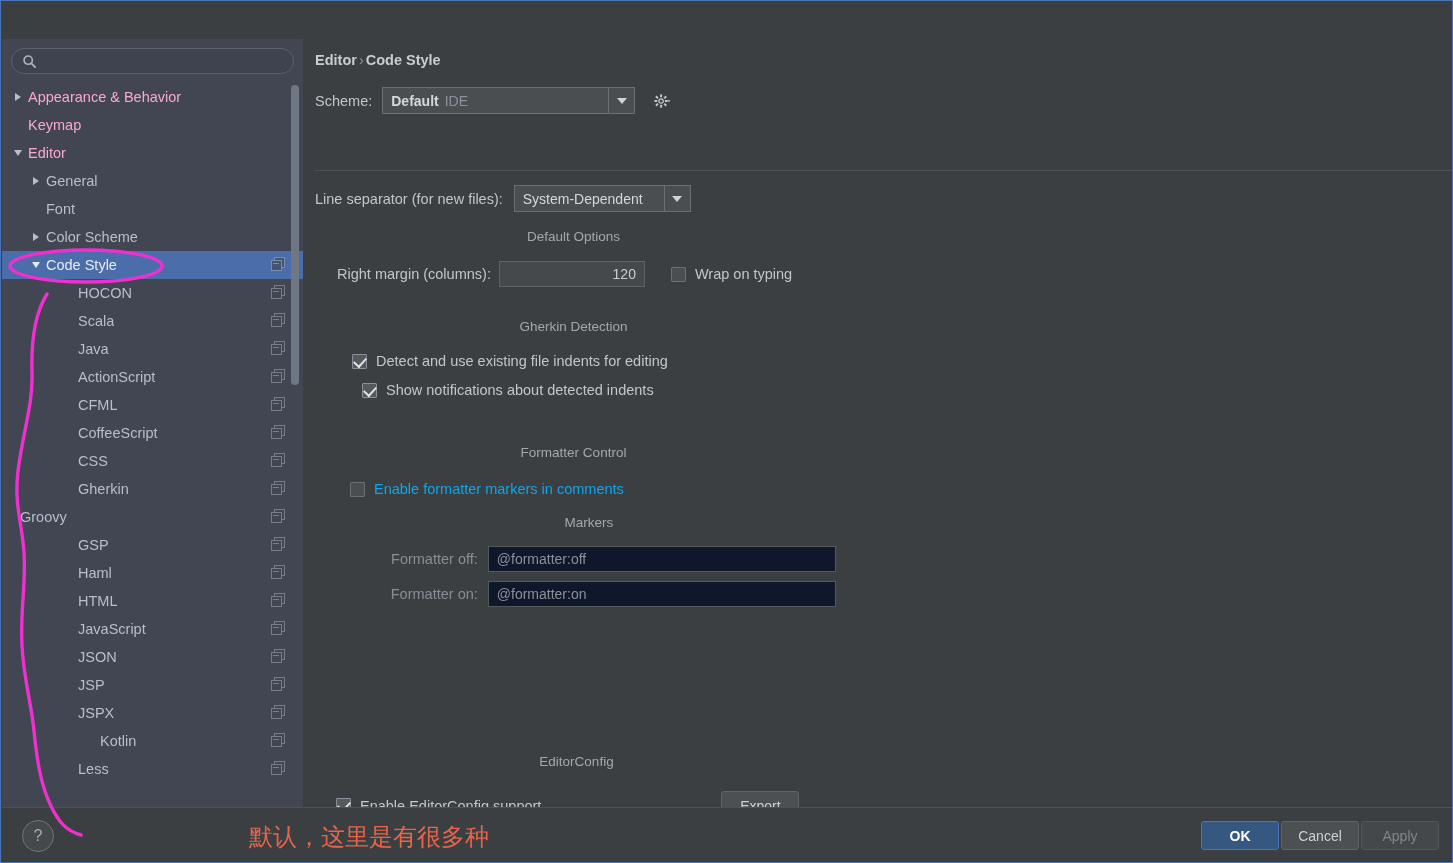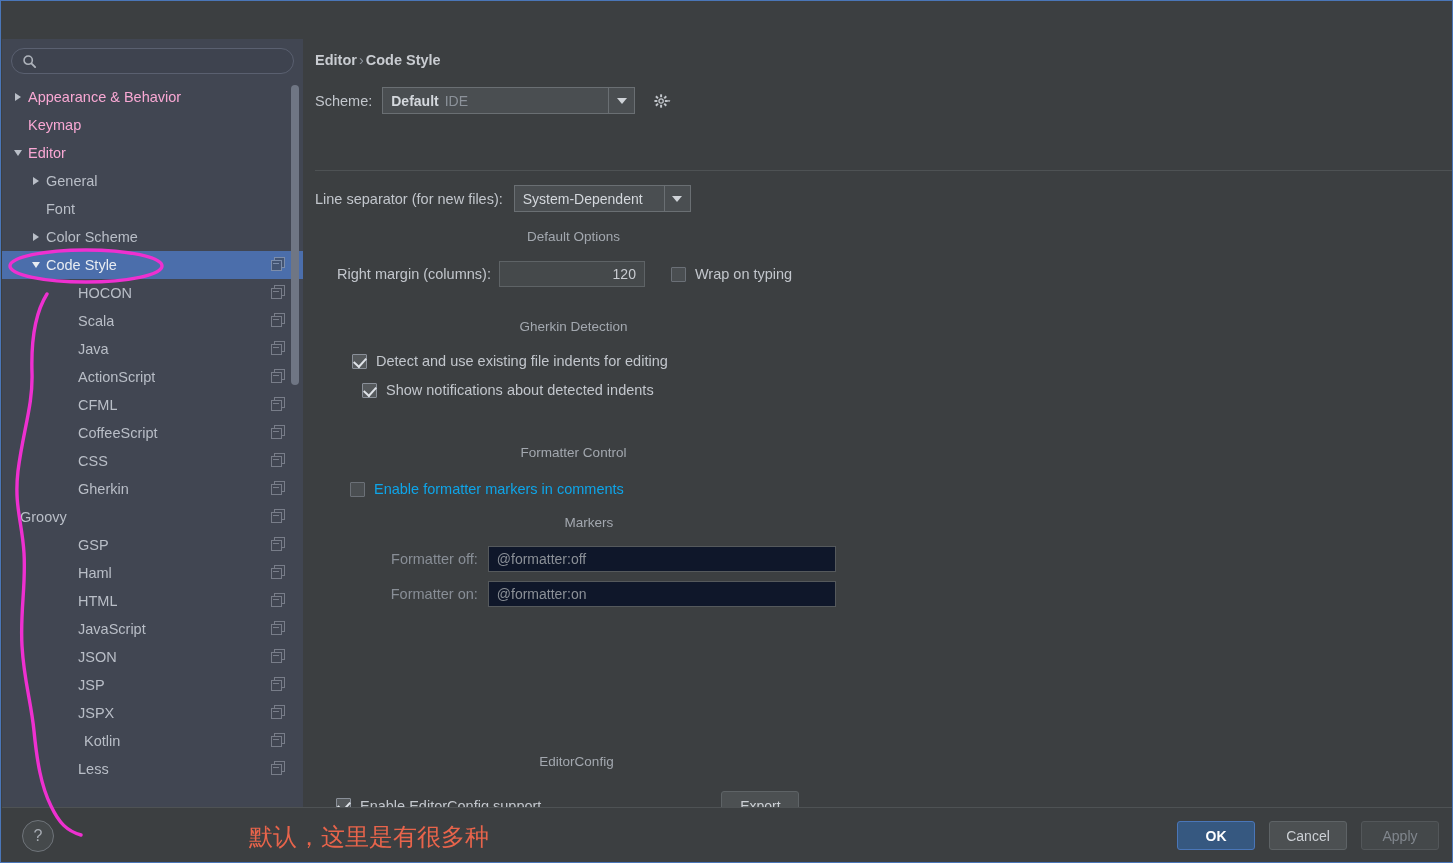--- a/index.html
+++ b/index.html
@@ -169,21 +169,21 @@
     position: absolute; left: 20px; top: 12px; width: 32px; height: 32px;
     border-radius: 50%; border: 1px solid #6f747a; background: #45494b;
     color: #a6abb2; font-size: 16px; display: flex; align-items: center;
     justify-content: center; cursor: pointer;
   }
   .annotation {
     position: absolute; left: 247px; top: 13px; font-size: 24px;
     color: #e8644b; white-space: nowrap;
     font-family: "DejaVu Sans", sans-serif;
   }
-  .actions { position: absolute; right: 14px; top: 13px; display: flex; gap: 14px; }
+  .actions { position: absolute; right: 14px; top: 13px; display: flex; gap: 2px; }
 
   .ink { position: absolute; left: 0; top: 0; pointer-events: none; }
 </style>
 </head>
 <body>
 
 <div id="app">
 
 
   <div class="sidebar">
@@ -378,21 +378,21 @@
         </div>
         <div class="trow" style="padding-left: 58px;">
           <span class="twist empty"></span>
           <span class="tlabel">JSPX</span>
           <span class="scheme-icon">
             <span class="b1"></span>
             <span class="b2"></span>
             <span class="b3"></span>
           </span>
         </div>
-        <div class="trow" style="padding-left: 64px;">
+        <div class="trow" style="padding-left: 80px;">
           <span class="twist empty"></span>
           <span class="tlabel">Kotlin</span>
           <span class="scheme-icon">
             <span class="b1"></span>
             <span class="b2"></span>
             <span class="b3"></span>
           </span>
         </div>
         <div class="trow" style="padding-left: 58px;">
           <span class="twist empty"></span>

